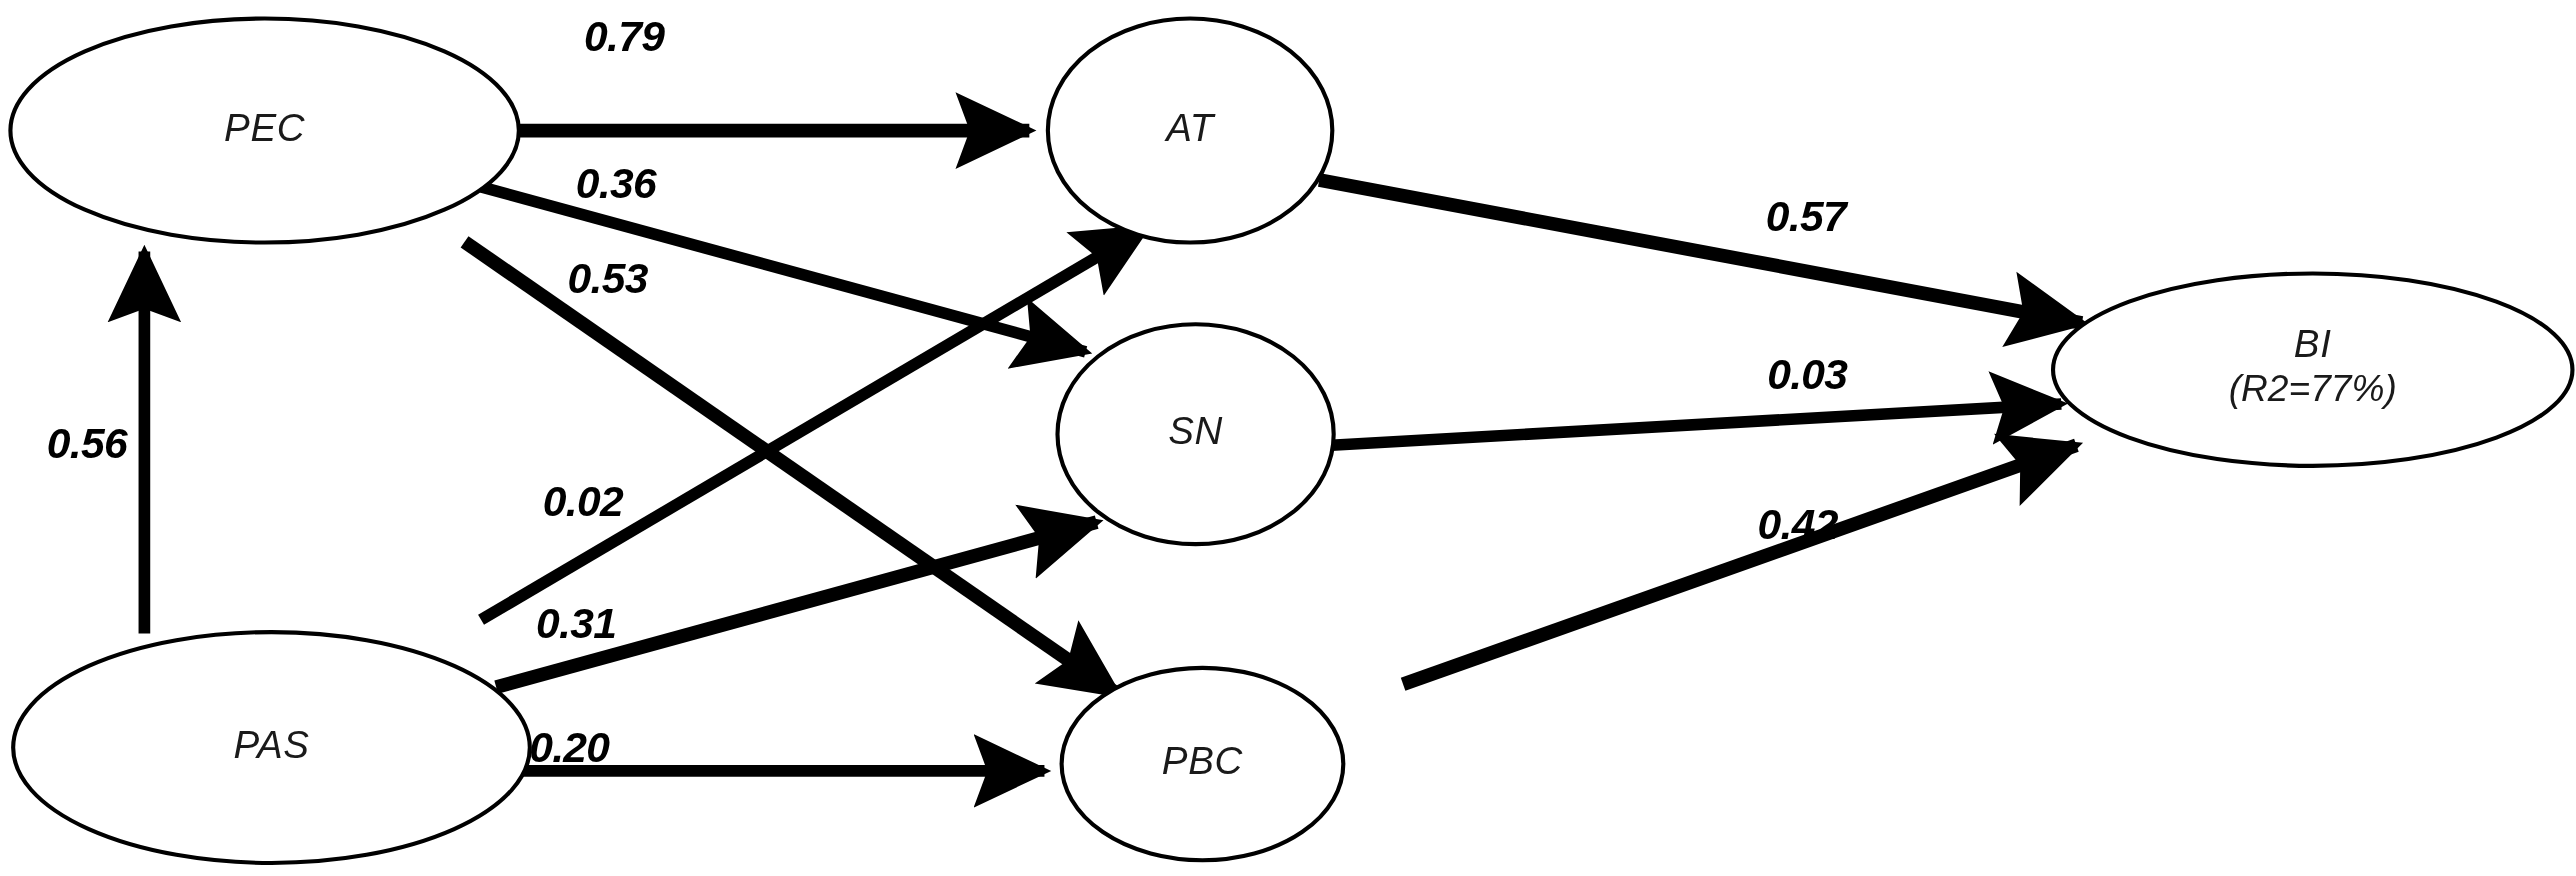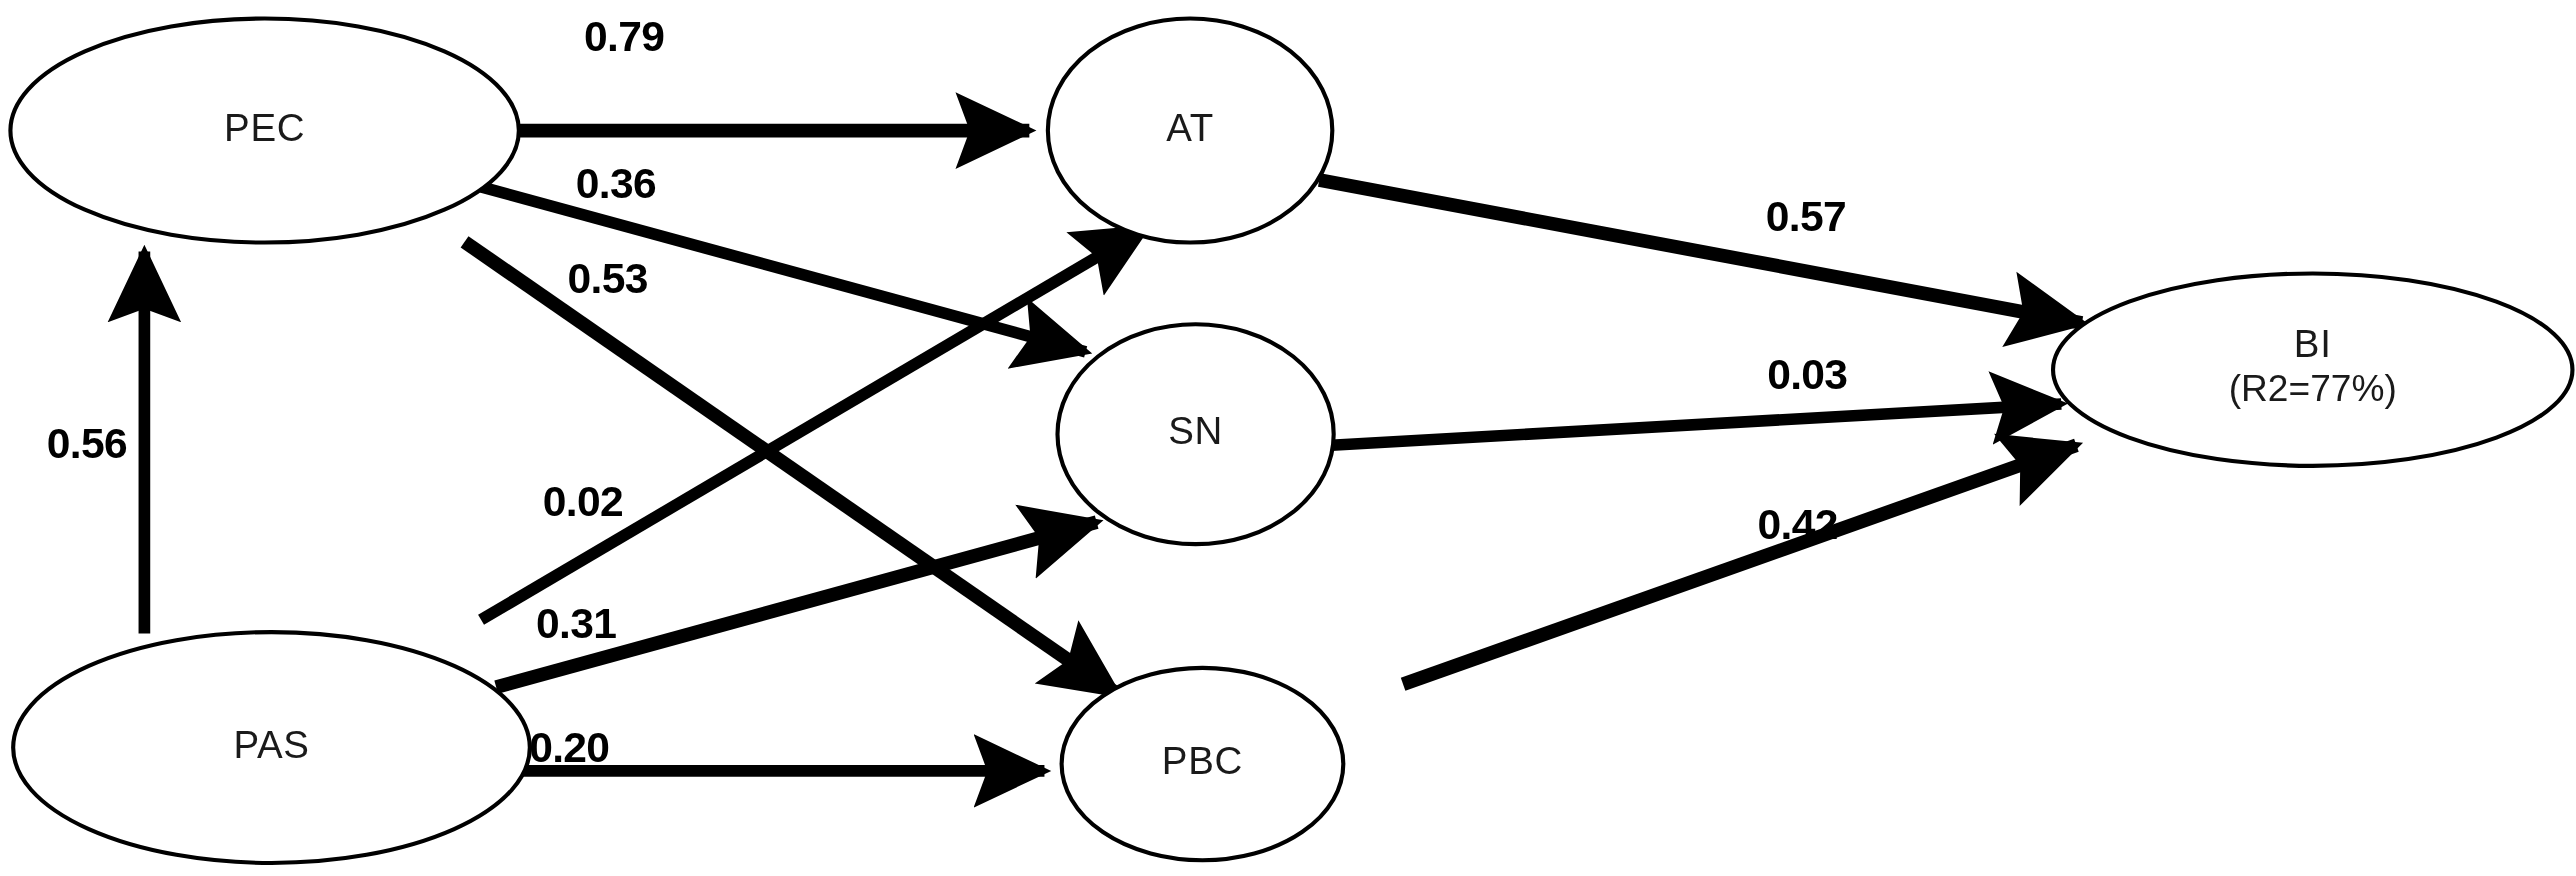--- a/index.html
+++ b/index.html
@@ -12,20 +12,21 @@
     width: 2576px;
     height: 876px;
     font-family: "Liberation Sans", sans-serif;
     overflow: hidden;
   }
   #diagram-root {
     position: relative;
     width: 2576px;
     height: 636px;
     background: #ffffff;
+    font-style: italic;
   }
   svg#path-diagram {
     display: block;
     width: 2576px;
     height: 876px;
   }
   .node-ellipse {
     fill: #ffffff;
     stroke: #000000;
     stroke-width: 6;

